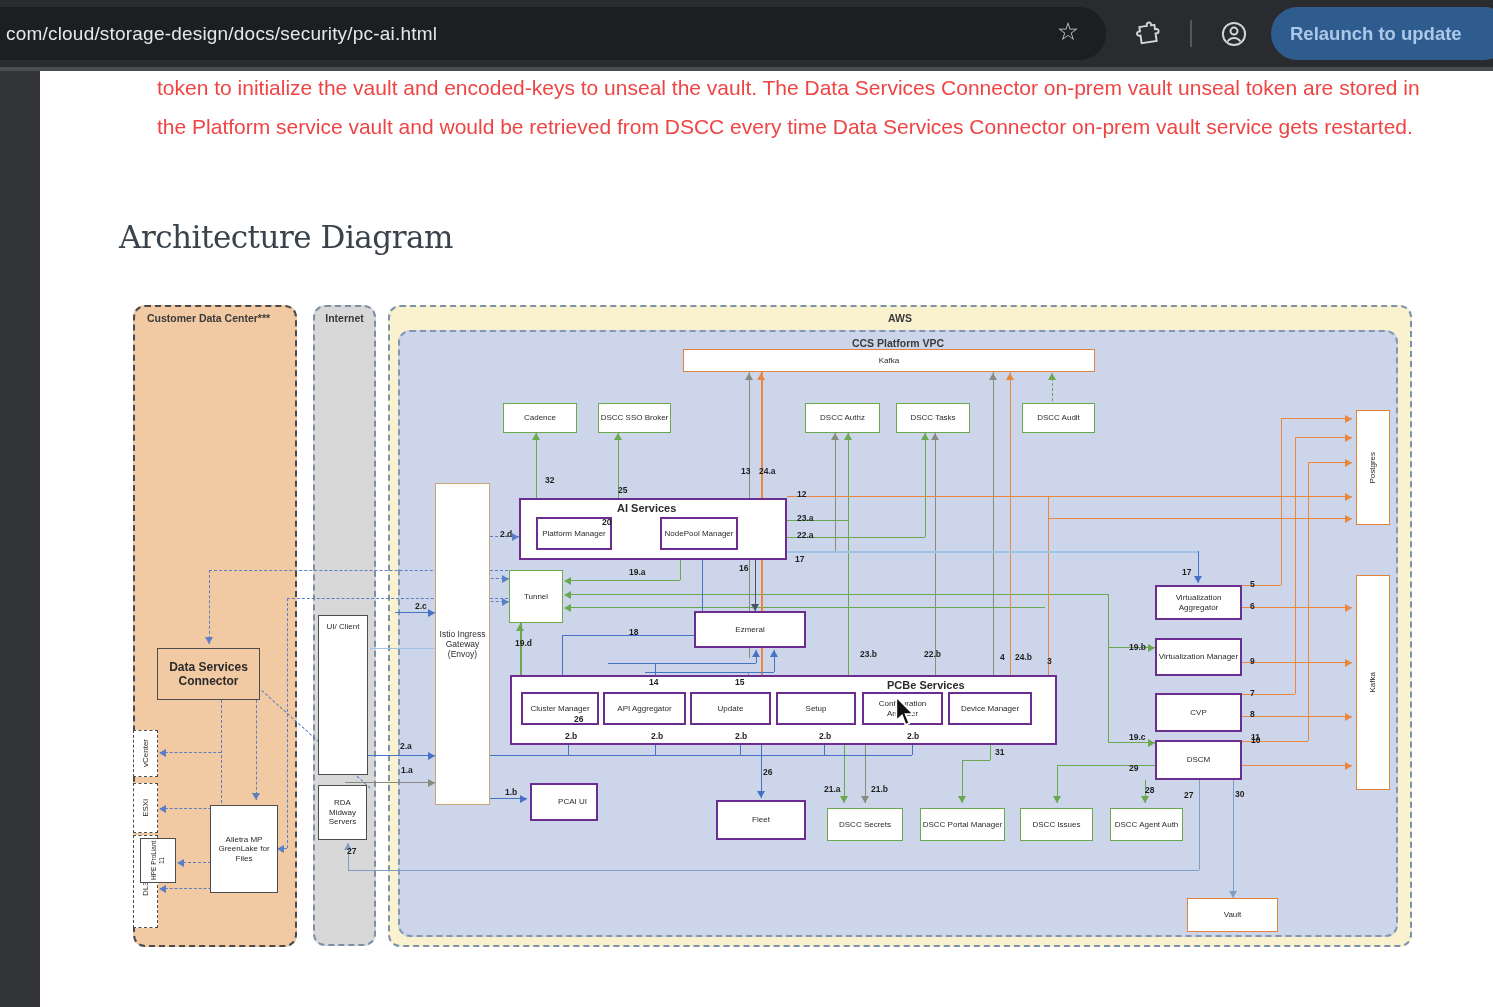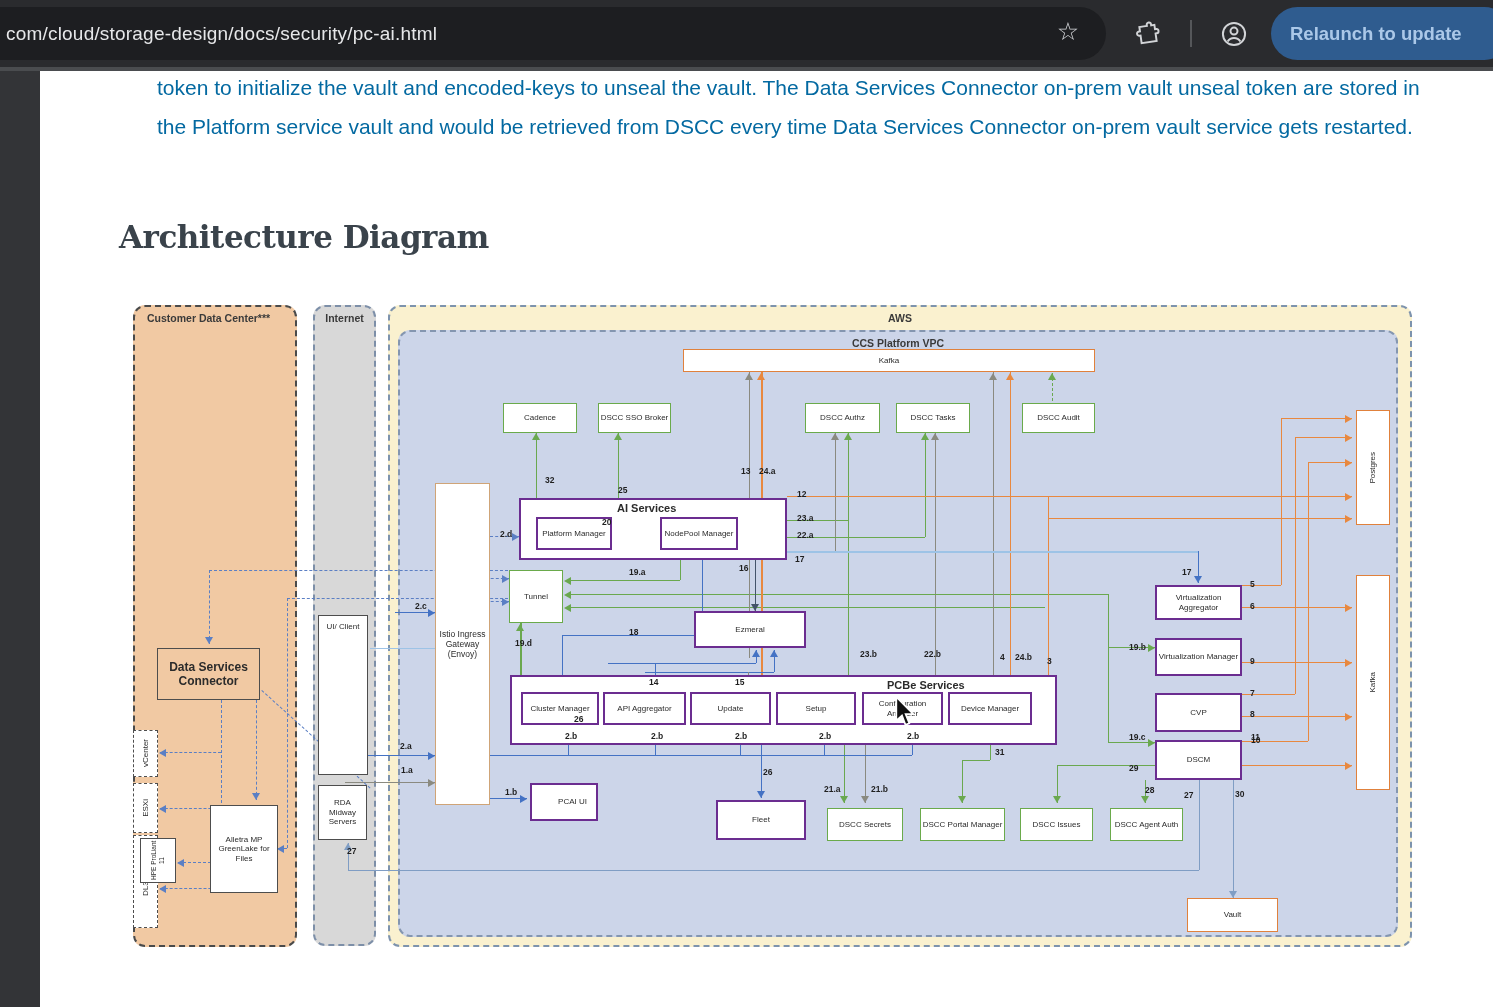--- a/index.html
+++ b/index.html
@@ -21,23 +21,23 @@
   #profile-icon { left:1212px; width:44px; }
   #relaunch-btn { position:absolute; left:1271px; top:7px; width:240px; height:53px;
     background:#2f5c8f; border-radius:27px; color:#abc8e8; font-size:18.5px; font-weight:bold;
     display:flex; align-items:center; justify-content:flex-start; padding-left:19px; border:none; }
   #win-divider { position:absolute; left:0; top:67px; width:1493px; height:4px; background:#4a4c4f; }
 
   
   #left-strip { position:absolute; left:0; top:71px; width:40px; height:936px; background:#333437; }
   #content { position:absolute; left:40px; top:71px; width:1453px; height:936px; background:#fff; }
   #paragraph { position:absolute; left:117px; top:-2px; width:1275px; font-size:21px;
-    line-height:38.5px; color:#0369a1; }
+    line-height:38.5px; color:#ef4444; }
   #heading { position:absolute; left:79px; top:148px; font-family:"DejaVu Serif", serif;
-    font-weight:bold; font-size:31px; color:#3a434b; letter-spacing:-.5px; }
+    font-weight:normal; font-size:31px; color:#3a434b; letter-spacing:-.5px; }
 
   
   #diagram { position:absolute; left:78px; top:224px; width:1335px; height:675px; background:#fff;
     font-family:"Liberation Sans", sans-serif; }
   .cont { position:absolute; border-radius:12px; }
   .cont-label { position:absolute; top:5px; font-weight:bold; font-size:10.5px; color:#3a3a3a; white-space:nowrap; }
   .node { position:absolute; background:#fff; display:flex; align-items:center; justify-content:center;
     text-align:center; font-size:8px; color:#2b2b2b; line-height:1.2; padding:1px; }
   .node.vert span { writing-mode:vertical-rl; transform:rotate(180deg); }
   .node-label-top { position:absolute; font-weight:bold; font-size:11px; color:#2b2b2b; white-space:nowrap; }

